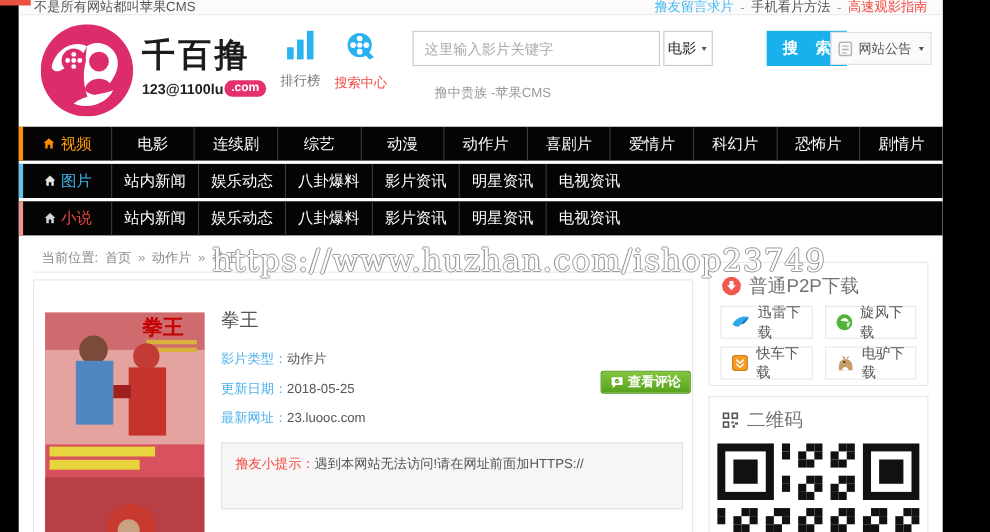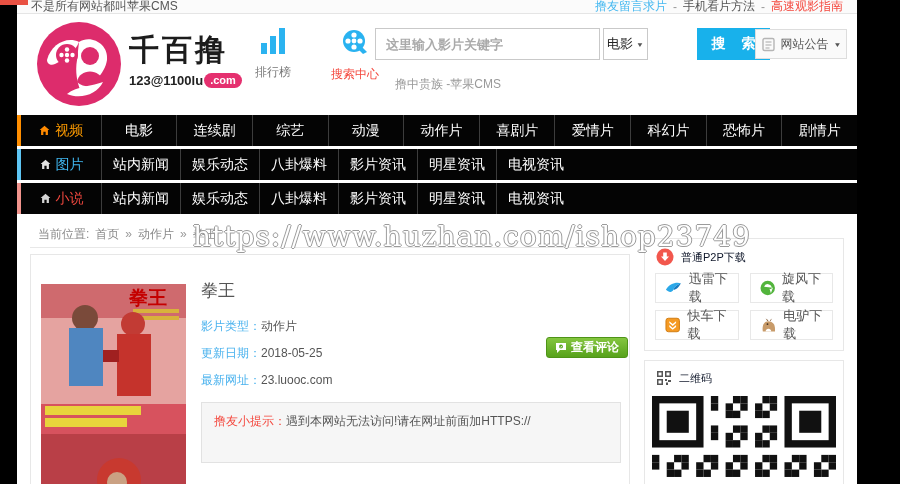--- a/index.html
+++ b/index.html
@@ -29,21 +29,21 @@
                font-weight:bold; color:#222; }
   .logo-mail .pill { background:#e5306f; color:#fff; font-size:11px; border-radius:8px;
                      padding:0 6px; margin-left:1px; line-height:15px; }
   .hdr-col { position:absolute; top:14px; width:52px; text-align:center; }
   .hdr-col .lbl { display:block; margin-top:6px; font-size:12px; color:#777; }
   .hdr-col .lbl.red { color:#f4483e; }
   .bars { display:inline-flex; align-items:flex-end; gap:3px; height:26px; }
   .bars i { display:block; width:6px; background:#2bb3f0; }
   .search-input { position:absolute; left:358px; top:14px; width:225px; height:32px;
                   border:1px solid #c9c9c9; padding:0 10px; font-size:13px; color:#333;
-                  outline:none;font-weight:bold; }
+                  outline:none; }
   .search-input::placeholder { color:#aaa; }
   .tagline { position:absolute; left:378px; top:62px; font-size:12px; color:#999; }
   .cat-select { position:absolute; left:586px; top:14px; width:45px; height:32px;
                 border:1px solid #c9c9c9; background:#fff; display:flex; align-items:center;
                 justify-content:center; gap:3px; font-size:13px; color:#222; cursor:pointer; }
   .caret { font-size:8px; color:#555; transform:scaleY(.8); }
   .search-btn { position:absolute; left:651px; top:14px; width:73px; height:32px;
                 background:#18b1eb; color:#fff; border:none; font-size:14px; font-weight:bold;
                 letter-spacing:6px; padding-left:6px; cursor:pointer;margin-left:29px; }
   .notice-btn { position:absolute; left:738px; top:15px; width:92px; height:30px;
@@ -89,21 +89,21 @@
   .tip-box { position:absolute; left:170px; top:147px; width:420px; background:#f6f6f6;
              border:1px solid #e2e2e2; padding:10px 12px 32px; font-size:12px; color:#555; }
   .tip-box .tip-lbl { color:#f4483e; }
 
   
   .right-col { width:200px; margin-left:14px; }
   .side-box { border:1px solid #e7e7e7; background:#fff; }
   .box-dl { margin-top:17px; height:113px; }
   .box-qr { margin-top:9px; height:230px; }
   .side-hd { display:flex; align-items:center; gap:7px; padding:9px 11px 7px;
-             font-size:11px; color:#0f172a; }
+             font-size:17px; color:#737373; }
   .dl-grid { display:grid; grid-template-columns:1fr 1fr; gap:7px 11px; padding:0 10px; }
   .dl-btn { height:30px; border:1px solid #e8e8e8; background:#fff; display:flex;
             align-items:center; gap:7px; padding-left:9px; font-size:13px; color:#555;
             cursor:pointer; }
   .qr-wrap { padding:3px 7px 0; }
 </style>
 </head>
 <body>
 
 <div class="corner-chip"></div>
@@ -146,21 +146,21 @@
 
     <div class="hdr-col" style="left:230px;">
       <span class="bars">
         <i style="height:11px;"></i>
           <i style="height:18px;"></i>
           <i style="height:26px;"></i>
       </span>
       <span class="lbl">排行榜</span>
     </div>
 
-    <div class="hdr-col" style="left:312px;text-align:center;">
+    <div class="hdr-col" style="left:285px;text-align:center;">
       <svg width="28" height="28" viewBox="0 0 28 28">
         <circle cx="13" cy="13" r="11" fill="#29b2f0"></circle>
         <circle cx="13" cy="13" r="2.4" fill="#fff"></circle>
         <circle cx="13" cy="7" r="2.6" fill="#fff"></circle>
         <circle cx="13" cy="19" r="2.6" fill="#fff"></circle>
         <circle cx="7" cy="13" r="2.6" fill="#fff"></circle>
         <circle cx="19" cy="13" r="2.6" fill="#fff"></circle>
         <path d="M20 18 L26 24 L22 26 L17 21 Z" fill="#29b2f0"></path>
       </svg>
       <span class="lbl red">搜索中心</span>

